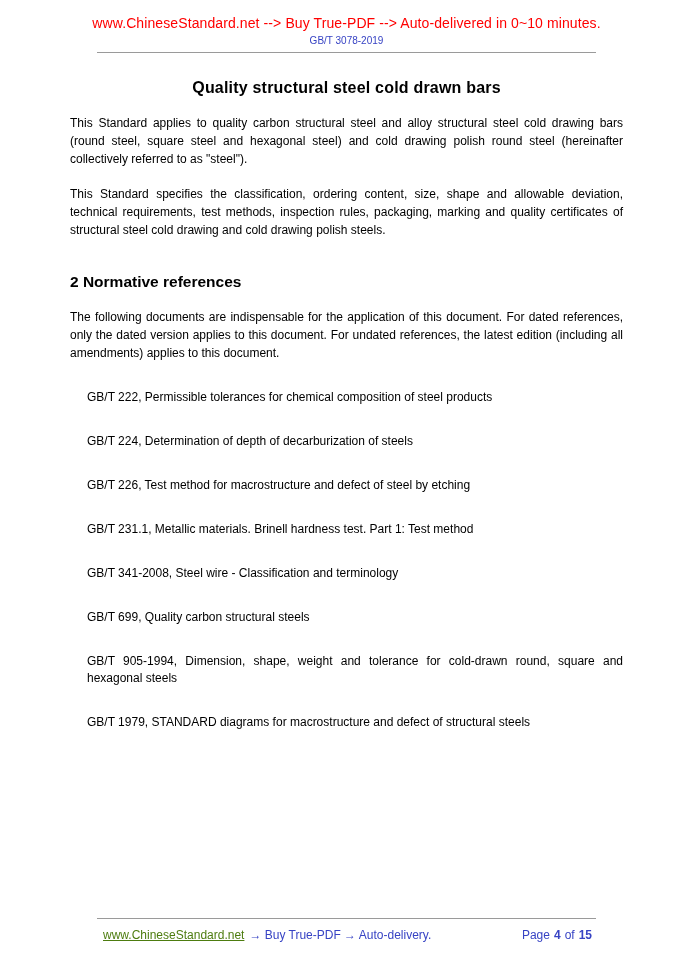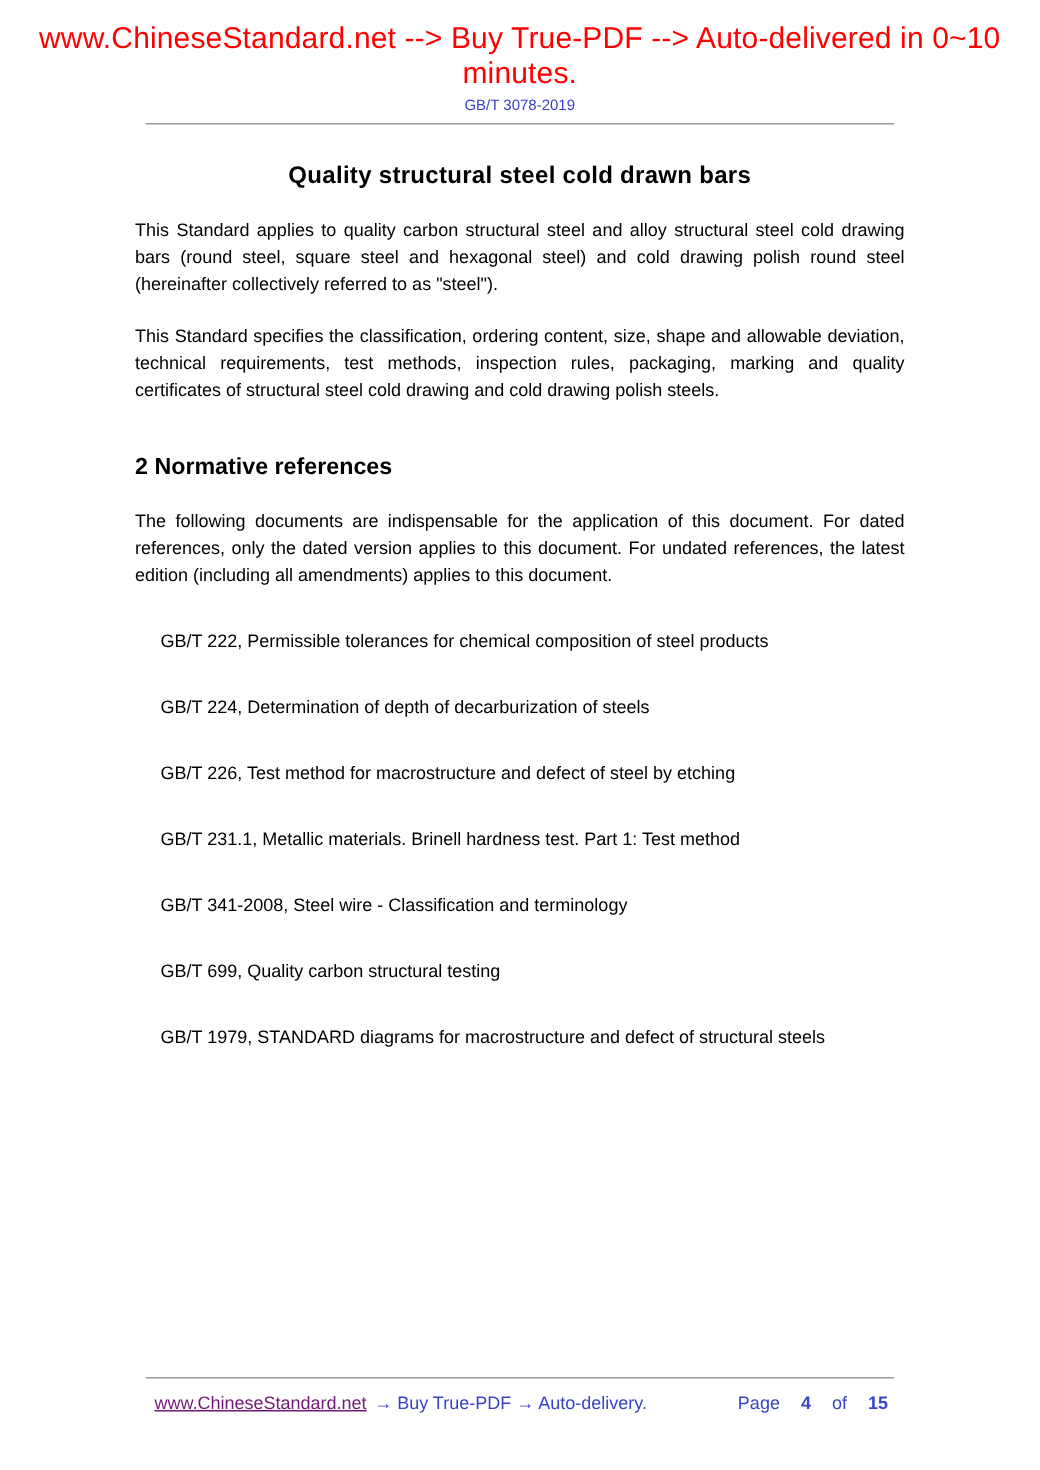--- a/index.html
+++ b/index.html
@@ -3,46 +3,46 @@
 <meta charset="utf-8">
 <style>
   html, body { margin: 0; padding: 0; background: #ffffff; }
   body { width: 693px; height: 980px; overflow: hidden; }
   .page {
     width: 693px; height: 980px; position: relative; box-sizing: border-box;
     background: #ffffff; color: #000000;
     font-family: "Liberation Sans", sans-serif;
   }
   .header { text-align: center; padding-top: 15px; }
-  .banner { color: #ff0000; font-size: 20px; letter-spacing: 0.1px; }
+  .banner { color: #ff0000; font-size: 14px; letter-spacing: 0.1px; }
   .code { color: #3743c4; font-size: 10px; margin-top: 4px; }
   .rule { border-top: 1px solid #9a9a9a; margin: 6px 97px 0 97px; height: 0; }
-  .content { padding: 0 90px; }
+  .content { padding: 0 70px; }
   .title {
     text-align: center; font-size: 16px; font-weight: bold;
     margin: 26px 0 0 0; letter-spacing: 0.2px;
   }
   .section { font-size: 15.5px; font-weight: bold; margin: 34px 0 0 0; }
   .body-para {
     font-size: 12px; line-height: 18px; text-align: justify;
     margin: 17px 0 0 0;
   }
   .ref-item {
     font-size: 12px; line-height: 17px; text-align: justify;
     margin: 27px 0 0 0; padding-left: 17px;
   }
   .footer {
     position: absolute; left: 97px; right: 97px; bottom: 38px;
     border-top: 1px solid #9a9a9a; padding-top: 9px;
     display: flex; justify-content: space-between; align-items: baseline;
     font-size: 12px; color: #3743c4;
   }
   .footer-left { display: flex; gap: 5px; align-items: baseline; padding-left: 6px; }
-  .footer-right { display: flex; gap: 14px; align-items: baseline; padding-right: 4px; }
-  .footer-link { color: #701a75; text-decoration: underline; cursor: pointer; }
+  .footer-right { display: flex; gap: 4px; align-items: baseline; padding-right: 4px; }
+  .footer-link { color: #4d7c0f; text-decoration: underline; cursor: pointer; }
   .bold { font-weight: bold; }
 </style>
 </head>
 <body>
 
 <div class="page">
 
   <div class="header">
     <div class="banner">www.ChineseStandard.net --&gt; Buy True-PDF --&gt; Auto-delivered in 0~10 minutes.</div>
     <div class="code">GB/T 3078-2019</div>
@@ -56,21 +56,22 @@
     <p class="body-para">This Standard specifies the classification, ordering content, size, shape and allowable deviation, technical requirements, test methods, inspection rules, packaging, marking and quality certificates of structural steel cold drawing and cold drawing polish steels.</p>
 
     <h2 class="section">2 Normative references</h2>
     <p class="body-para">The following documents are indispensable for the application of this document. For dated references, only the dated version applies to this document. For undated references, the latest edition (including all amendments) applies to this document.</p>
 
     <p class="ref-item">GB/T 222, Permissible tolerances for chemical composition of steel products</p>
     <p class="ref-item">GB/T 224, Determination of depth of decarburization of steels</p>
     <p class="ref-item">GB/T 226, Test method for macrostructure and defect of steel by etching</p>
     <p class="ref-item">GB/T 231.1, Metallic materials. Brinell hardness test. Part 1: Test method</p>
     <p class="ref-item">GB/T 341-2008, Steel wire - Classification and terminology</p>
-    <p class="ref-item">GB/T 699, Quality carbon structural testing</p>
+    <p class="ref-item">GB/T 699, Quality carbon structural steels</p>
+    <p class="ref-item">GB/T 905-1994, Dimension, shape, weight and tolerance for cold-drawn round, square and hexagonal steels</p>
     <p class="ref-item">GB/T 1979, STANDARD diagrams for macrostructure and defect of structural steels</p>
   </div>
 
   <div class="footer">
     <div class="footer-left">
       <a class="footer-link">www.ChineseStandard.net</a>
       <span class="footer-tail">→ Buy True-PDF → Auto-delivery.</span>
     </div>
     <div class="footer-right">
       <span>Page</span>

